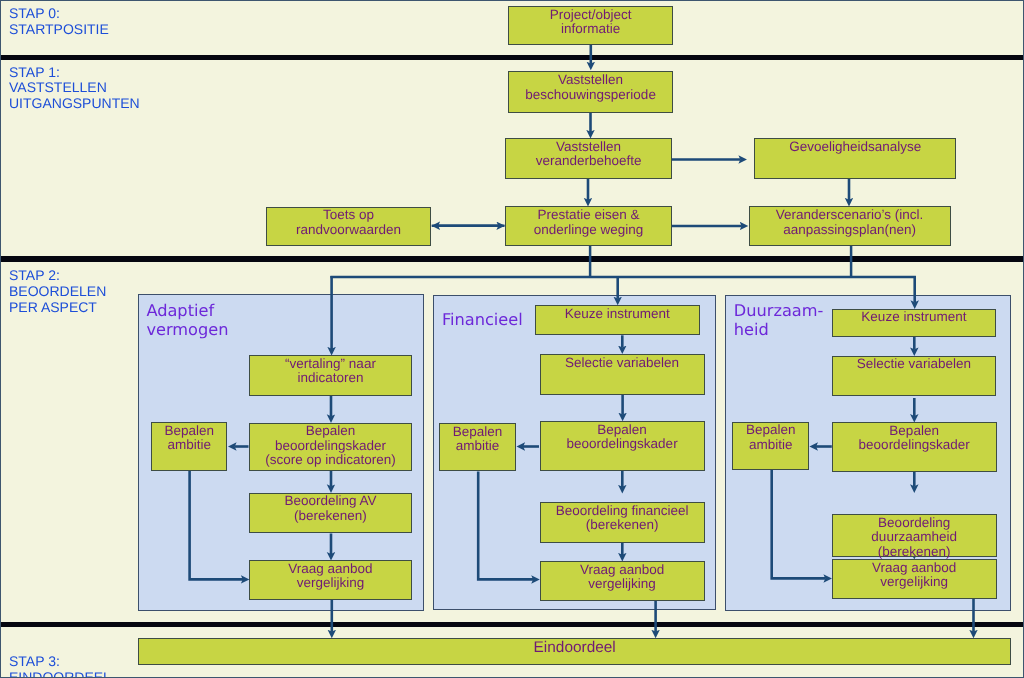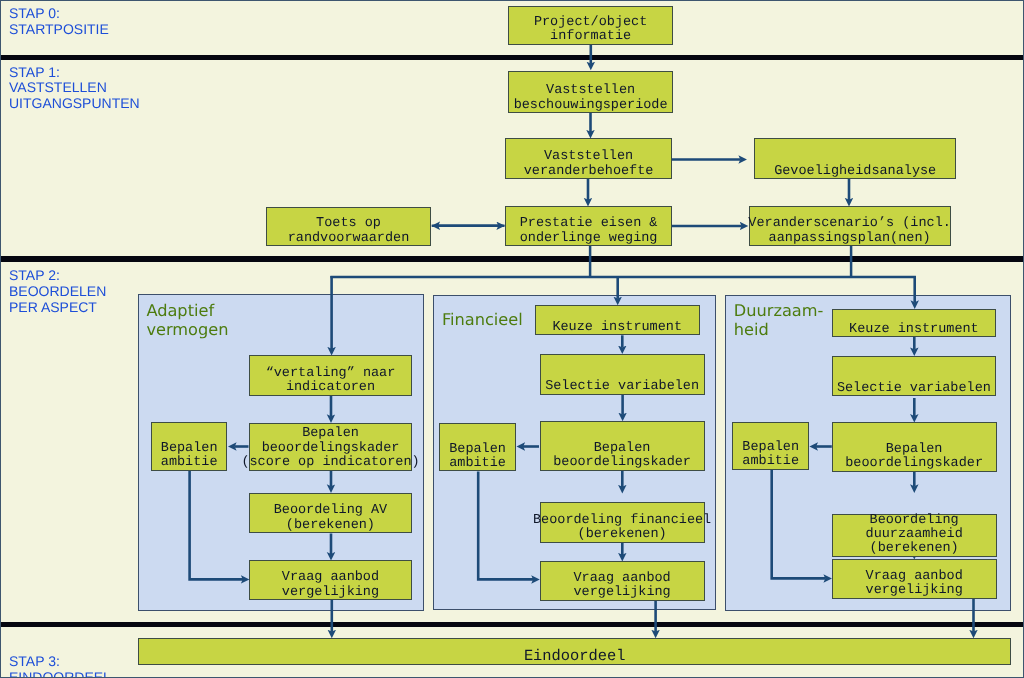--- a/index.html
+++ b/index.html
@@ -16,30 +16,30 @@
   
   .divider{position:absolute;left:0;width:1024px;background:#05060f;}
 
   
   .stage-label{position:absolute;color:#1d4ed8;
                font-family:"Liberation Sans",sans-serif;
                font-size:14px;line-height:15.9px;white-space:pre;}
 
   
   .gbox{position:absolute;background:#c7d544;border:1.9px solid #3e4d44;
-        box-sizing:border-box;display:flex;align-items:flex-end;
-        justify-content:center;text-align:center;color:#0f172a;
-        font-family:Liberation Mono, monospace;
+        box-sizing:border-box;display:flex;align-items:flex-start;
+        justify-content:center;text-align:center;color:#701a75;
+        font-family:Liberation Sans, sans-serif;
         font-size:13.5px;line-height:14.4px;}
   .gbox span{display:block;white-space:pre;position:relative;top:0.9px;}
 
   
   .panel{position:absolute;background:#ccdaf1;border:1.35px solid #3c4f6b;
          box-sizing:border-box;}
-  .panel-title{position:absolute;color:#4d7c0f;
+  .panel-title{position:absolute;color:#6d28d9;
                font-family:"DejaVu Sans",sans-serif;
                font-size:16.2px;line-height:19.4px;white-space:pre;}
 
   .gbox.big{font-size:15.4px;line-height:16px;}
 
   svg.lines{position:absolute;left:0;top:0;width:1024px;height:678px;
             pointer-events:none;overflow:visible;}
 </style>
 </head>
 <body>

